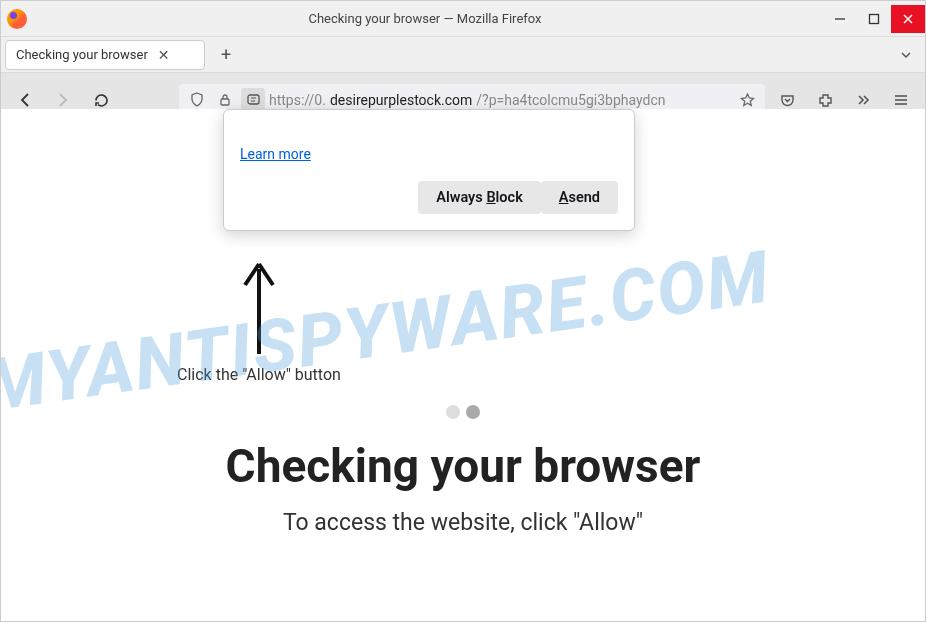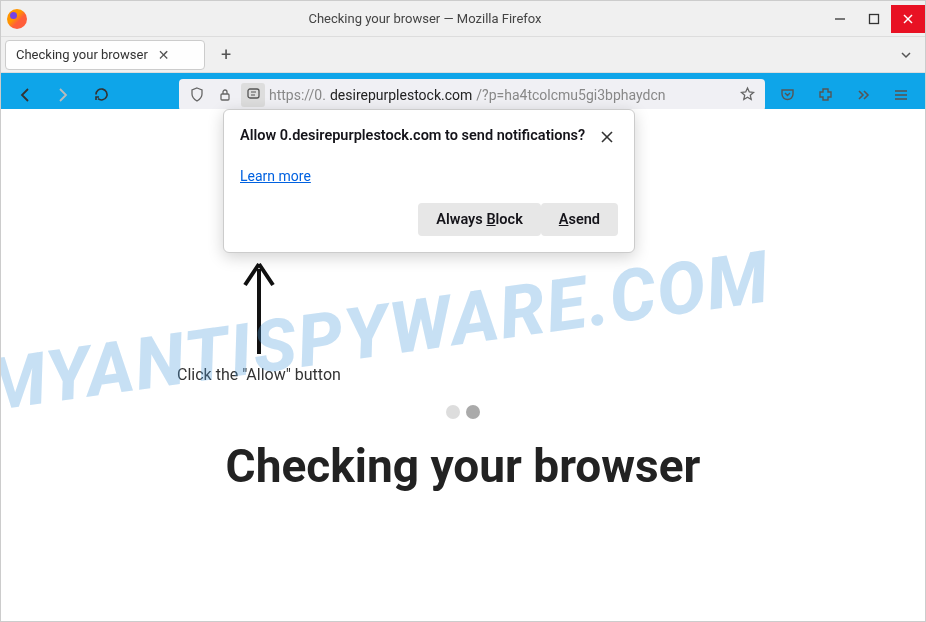--- a/index.html
+++ b/index.html
@@ -15,21 +15,21 @@
 .winbtn svg { width:12px; height:12px; }
 
 
 .tabbar { height: 36px; background: #f0f0f0; display:flex; align-items:center; padding: 0 4px; border-bottom:1px solid #ddd; }
 .tab { height: 30px; background:#fefefe; border:1px solid #ccc; border-radius:4px; display:flex; align-items:center; padding:0 10px; gap:10px; font-size:13px; color:#333; min-width:200px; }
 .tab-close { font-size:14px; color:#555; }
 .newtab { width:30px; height:30px; display:flex; align-items:center; justify-content:center; font-size:18px; color:#555; margin-left:6px; }
 .collapse { margin-left:auto; width:30px; height:30px; display:flex; align-items:center; justify-content:center; color:#555; }
 
 
-.navbar { height: 44px; background:#0ea5e9; display:flex; align-items:center; padding:0 8px; gap:6px; border-bottom:1px solid #e5e5e5; }
+.navbar { height: 44px; background:#e5e5e5; display:flex; align-items:flex-end; padding:0 8px; gap:6px; border-bottom:1px solid #e5e5e5; }
 .navbtn { width:32px; height:32px; display:flex; align-items:center; justify-content:center; color:#555; border-radius:4px; }
 .navbtn.disabled { color:#bbb; }
 .urlbar { flex:1; height:32px; background:#f0f0f4; border-radius:4px; display:flex; align-items:center; padding:0 6px; gap:4px; font-size:14px; color:#777; overflow:hidden; }
 .url-icon { width:24px; height:24px; display:flex; align-items:center; justify-content:center; flex-shrink:0; }
 .url-icon.perm { background:#ddd; border-radius:3px; }
 .url-prefix { color:#888; flex-shrink:0; }
 .url-domain { color:#222; flex-shrink:0; }
 .url-rest { color:#888; white-space:nowrap; overflow:hidden; text-overflow:ellipsis; }
 .url-star { margin-left:auto; flex-shrink:0; }
 
@@ -171,30 +171,22 @@
     <path d="M20 5 L6 26 M20 5 L34 26" fill="none" stroke="#111" stroke-width="4"></path>
   </svg>
   <div class="click-text">Click the "Allow" button</div>
 
   <div class="dots">
     <div class="dot dot1"></div>
     <div class="dot dot2"></div>
   </div>
 
   <div class="heading">Checking your browser</div>
+  <div class="subtext">To access the website, click "Allow"</div>
 </div>
 
 <div class="popup">
-  <div class="popup-head">
-    <div class="popup-title">Allow 0.desirepurplestock.com to send notifications?</div>
-    <div class="popup-close">
-        <svg width="14" height="14" viewBox="0 0 14 14">
-          <line x1="2" y1="2" x2="12" y2="12" stroke="#333" stroke-width="1.6"></line>
-          <line x1="12" y1="2" x2="2" y2="12" stroke="#333" stroke-width="1.6"></line>
-        </svg>
-      </div>
-  </div>
   <a class="popup-link">Learn more</a>
   <div class="popup-actions">
     <button class="popup-btn"><span>Always </span><u>B</u><span>lock</span></button>
     <button class="popup-btn"><u>A</u><span>send</span></button>
   </div>
 </div>
 
 </body></html>

